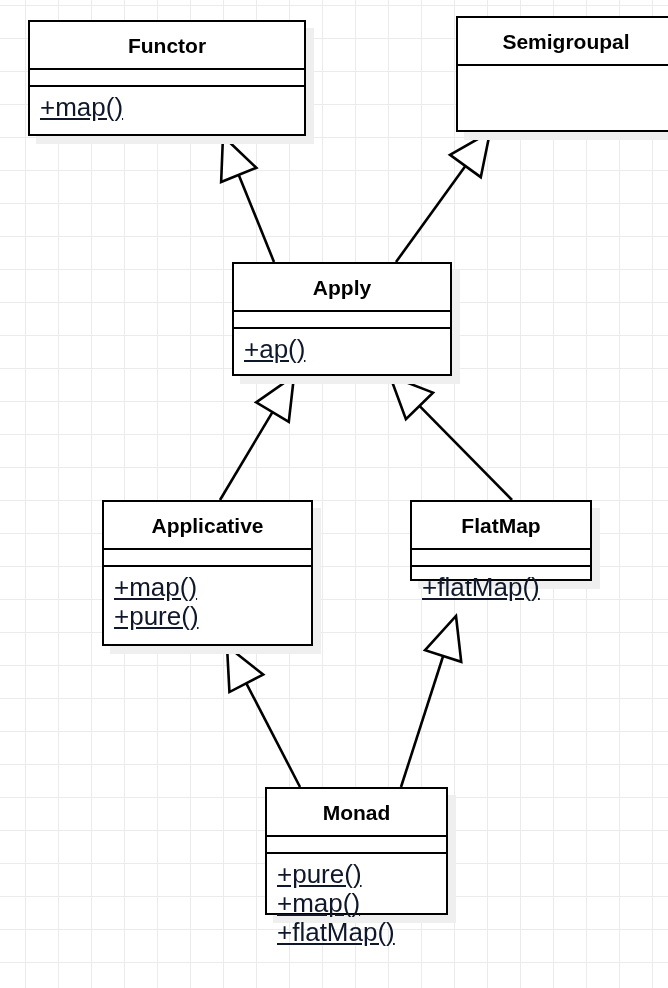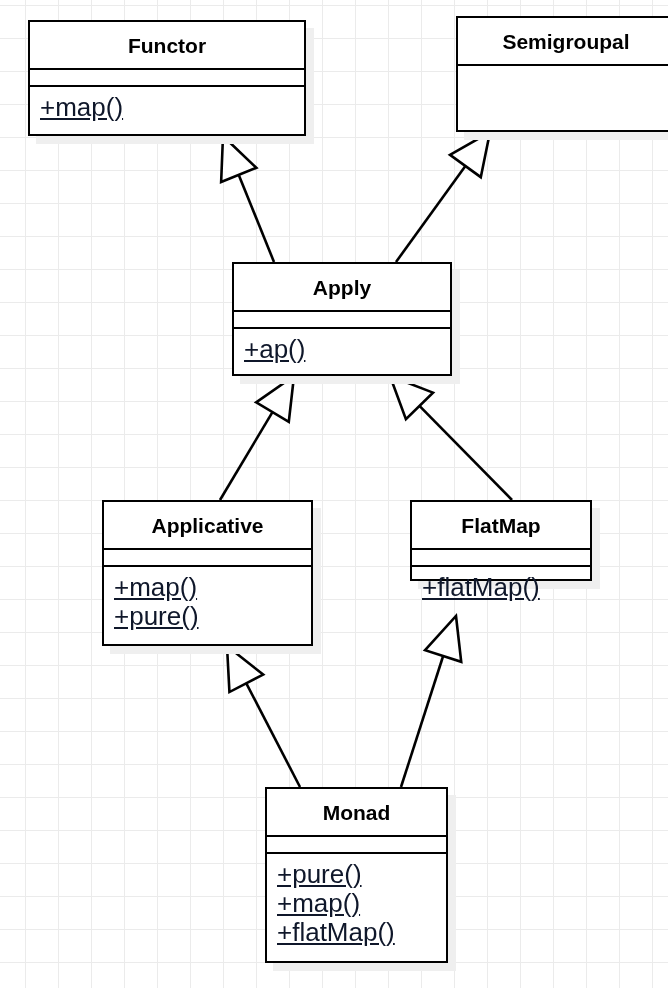--- a/index.html
+++ b/index.html
@@ -131,21 +131,21 @@
   </div>
 
   <div class="uml-class" style="left: 410px; top: 500px; width: 182px; height: 81px;">
     <div class="uml-title">FlatMap</div>
     <div class="uml-attrs"></div>
     <div class="uml-methods">
       <div class="uml-method">+flatMap()</div>
     </div>
   </div>
 
-  <div class="uml-class" style="left: 265px; top: 787px; width: 183px; height: 176px;">
+  <div class="uml-class" style="left: 265px; top: 787px; width: 183px; height: 128px;">
     <div class="uml-title">Monad</div>
     <div class="uml-attrs"></div>
     <div class="uml-methods">
       <div class="uml-method">+pure()</div>
       <div class="uml-method">+map()</div>
       <div class="uml-method">+flatMap()</div>
     </div>
   </div>
 
 </div>

